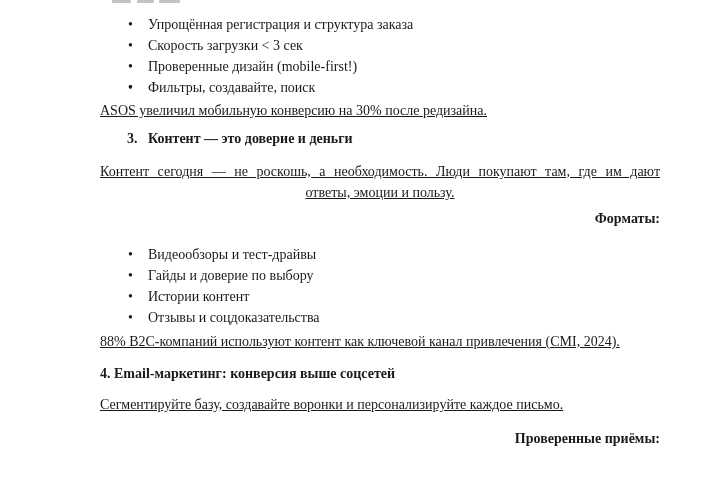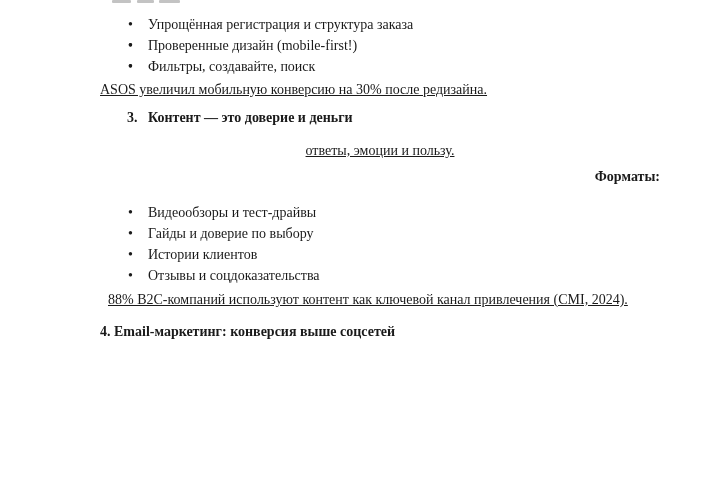--- a/index.html
+++ b/index.html
@@ -25,21 +25,21 @@
 
   ul.bullets { list-style: none; }
   ul.bullets li { position: relative; padding-left: 48px; }
   ul.bullets .marker { position: absolute; left: 28px; top: 0; }
   ul.first  { margin-top: 14px; }
   ul.second { margin-top: 15px; }
 
   p.body-text { font-weight: normal; text-decoration: underline; }
   .nowrap { white-space: nowrap; }
   .asos  { margin-top: 2px; }
-  .stat  { margin-top: 3px; margin-left: 8px; }
+  .stat  { margin-top: 3px; }
   .seg   { margin-top: 10px; }
 
   .heading { font-weight: bold; }
   .heading.numbered { position: relative; padding-left: 48px; margin-top: 7px; }
   .heading.numbered .num { position: absolute; left: 27px; top: 0; }
   .heading.flush { margin-top: 11px; }
 
   .para2 { margin-top: 12px; }
   .para2 .jline { display: block; text-align: justify; text-align-last: justify; }
   .para2 .lline { display: block; text-align: center; }
@@ -59,20 +59,21 @@
     <span class="frag f3"></span>
   </div>
 
   <ul class="bullets first">
     <li>
       <span class="marker">•</span>
       <span>Упрощённая регистрация и структура заказа</span>
     </li>
     <li>
       <span class="marker">•</span>
+      <span>Скорость загрузки &lt; 3 сек</span>
     </li>
     <li>
       <span class="marker">•</span>
       <span>Проверенные дизайн (mobile-first!)</span>
     </li>
     <li>
       <span class="marker">•</span>
     </li>
     <li>
       <span class="marker">•</span>
@@ -81,43 +82,46 @@
   </ul>
 
   <p class="body-text asos nowrap">ASOS увеличил мобильную конверсию на 30% после редизайна.</p>
 
   <div class="heading numbered">
     <span class="num">3.</span>
     <span>Контент — это доверие и деньги</span>
   </div>
 
   <p class="body-text para2">
+    <span class="jline">Контент сегодня — не роскошь, а необходимость. Люди покупают там, где им дают</span>
     <span class="lline">ответы, эмоции и пользу.</span>
   </p>
 
   <p class="bold-label formats">Форматы:</p>
 
   <ul class="bullets second">
     <li>
       <span class="marker">•</span>
       <span>Видеообзоры и тест-драйвы</span>
     </li>
     <li>
       <span class="marker">•</span>
       <span>Гайды и доверие по выбору</span>
     </li>
     <li>
       <span class="marker">•</span>
-      <span>Истории клиентов</span>
+      <span>Истории контент</span>
     </li>
     <li>
       <span class="marker">•</span>
       <span>Отзывы и соцдоказательства</span>
     </li>
   </ul>
 
   <p class="body-text stat nowrap">88% B2C-компаний используют контент как ключевой канал привлечения (CMI, 2024).</p>
 
   <p class="heading flush nowrap">4. Email-маркетинг: конверсия выше соцсетей</p>
 
+  <p class="body-text seg nowrap">Сегментируйте базу, создавайте воронки и персонализируйте каждое письмо.</p>
 
+  <p class="bold-label tips">Проверенные приёмы:</p>
 
 </div>
 
 </body></html>

